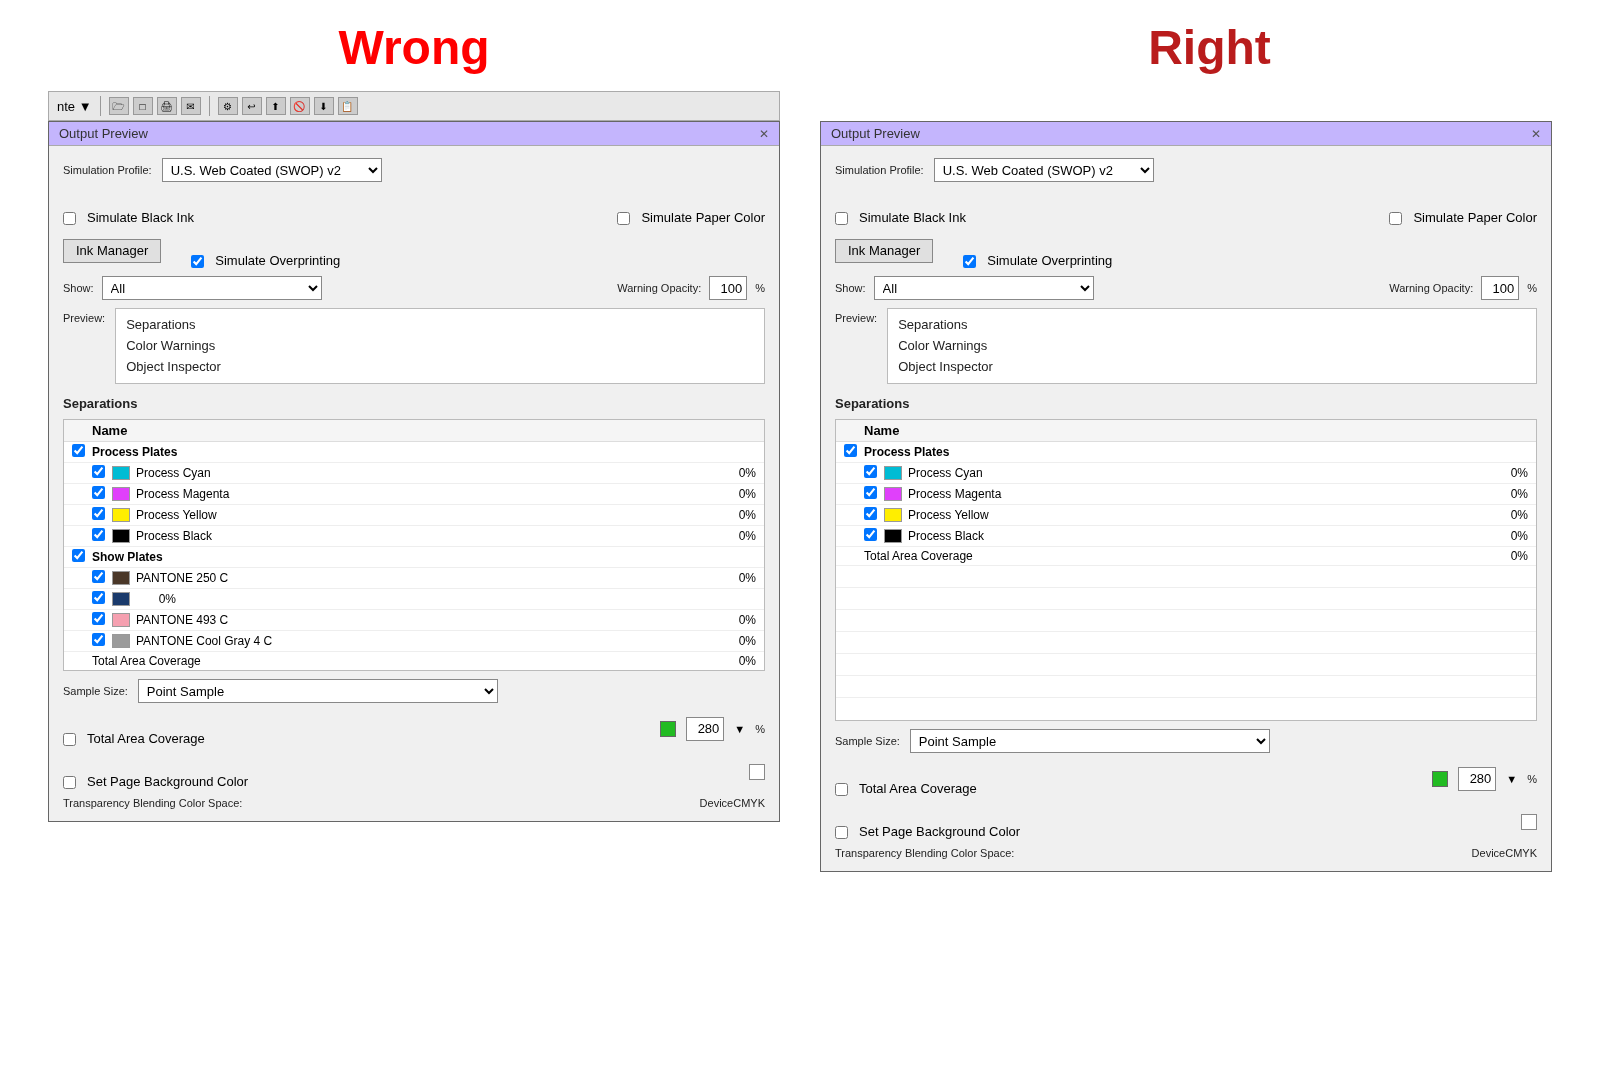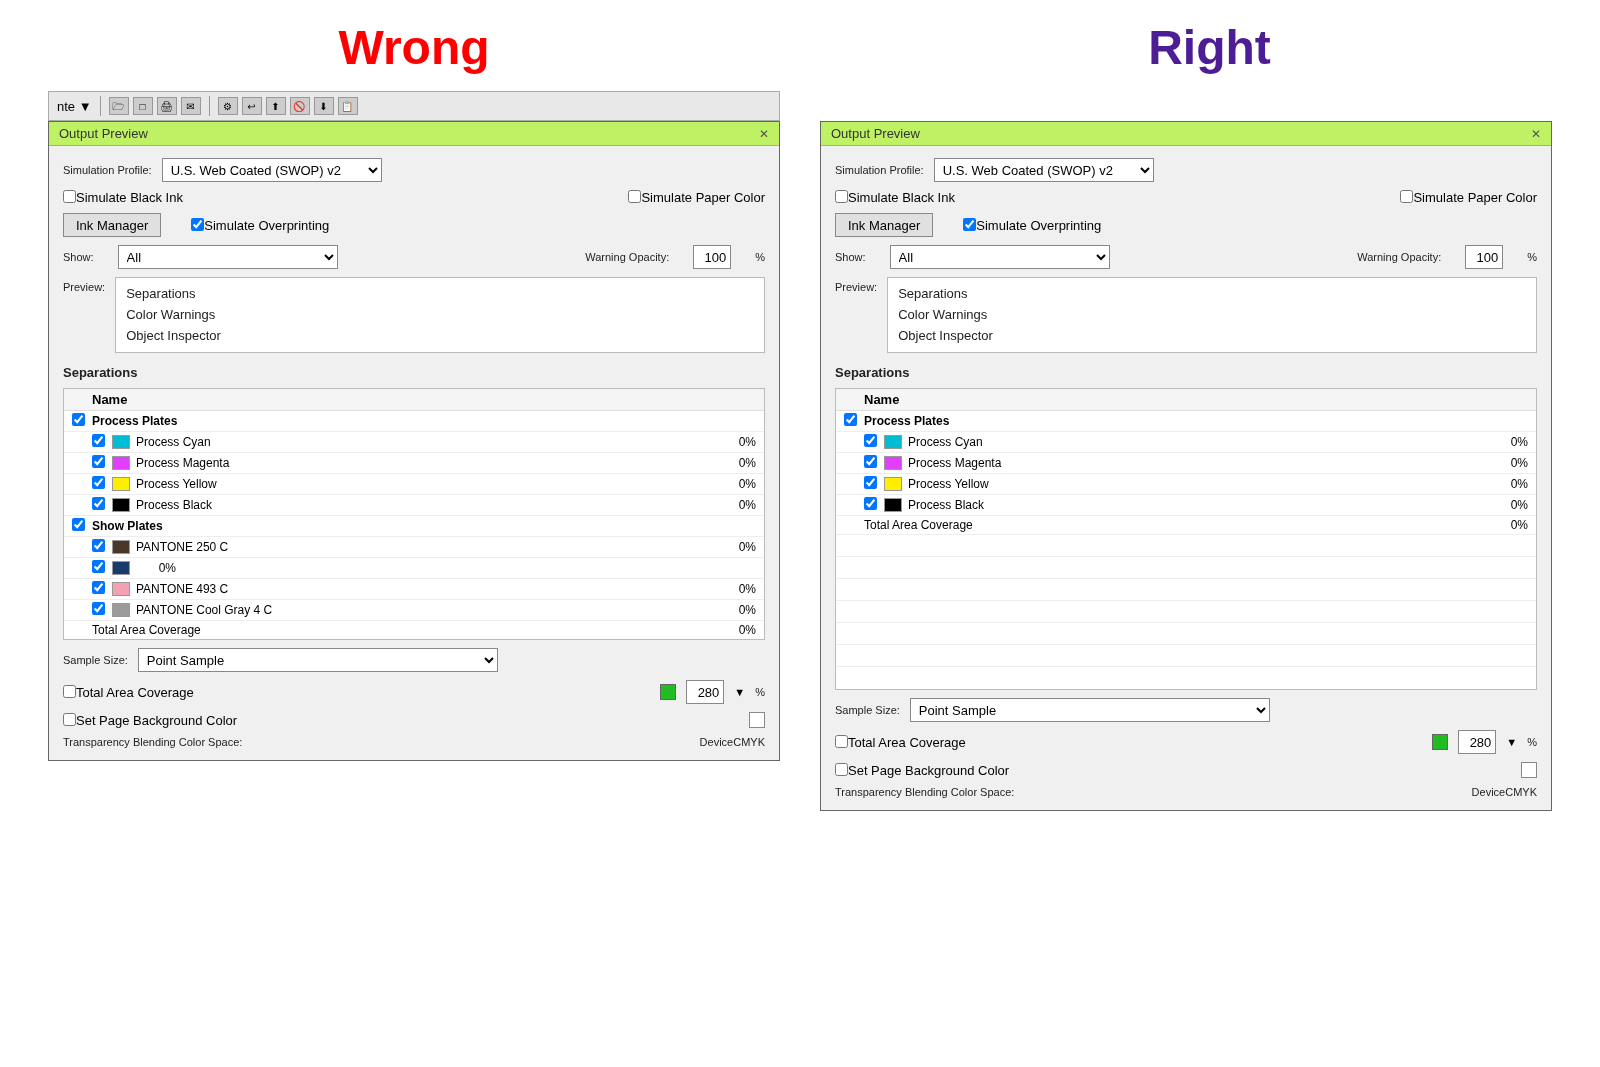--- a/index.html
+++ b/index.html
@@ -31,21 +31,21 @@
       align-items: center;
     }
 
     .column-title {
       font-size: 48px;
       font-weight: bold;
       margin-bottom: 16px;
     }
 
     .title-wrong { color: #ff0000; }
-    .title-right { color: #4c1d95; margin-left: 47px; }
+    .title-right { color: #b91c1c; margin-left: 47px; }
 
     
     .toolbar-strip {
       width: 100%;
       background: #e8e8e8;
       border: 1px solid #aaa;
       padding: 4px 8px;
       display: flex;
       align-items: center;
       gap: 4px;
@@ -54,21 +54,21 @@
     }
 
     .toolbar-strip .divider {
       width: 1px;
       height: 20px;
       background: #999;
       margin: 0 4px;
     }
 
     .panel-titlebar {
-      background: #bef264;
+      background: #c4b5fd;
       border-bottom: 1px solid #aaa;
       padding: 4px 10px;
       font-size: 13px;
       color: #333;
       display: flex;
       justify-content: space-between;
       align-items: center;
     }
 
     .panel-close-btn {
@@ -103,24 +103,25 @@
       font-size: 13px;
       height: 24px;
     }
 
     .select-wide {
       width: 220px;
     }
 
     .checkbox-label {
       display: flex;
-      align-items: flex-start;
-      gap: 0;
+      align-items: flex-end;
+      gap: 11px;
       font-size: 13px;
       white-space: nowrap;
+      margin-top: 20px;
     }
 
     input[type="checkbox"] {
       width: 13px;
       height: 13px;
     }
 
     .btn {
       border: 1px solid #888;
       background: #e0e0e0;
@@ -234,21 +235,21 @@
 
     .panel-wrapper {
       width: 100%;
       border: 1px solid #666;
       background: #f0f0f0;
     }
 
     .show-row {
       display: flex;
       align-items: center;
-      gap: 24px;
+      gap: 8px;
     }
 
   </style>
 </head>
 <body>
 
 <div class="page-container">
 
   <div class="column">
     <div class="column-title title-wrong">Wrong</div>

